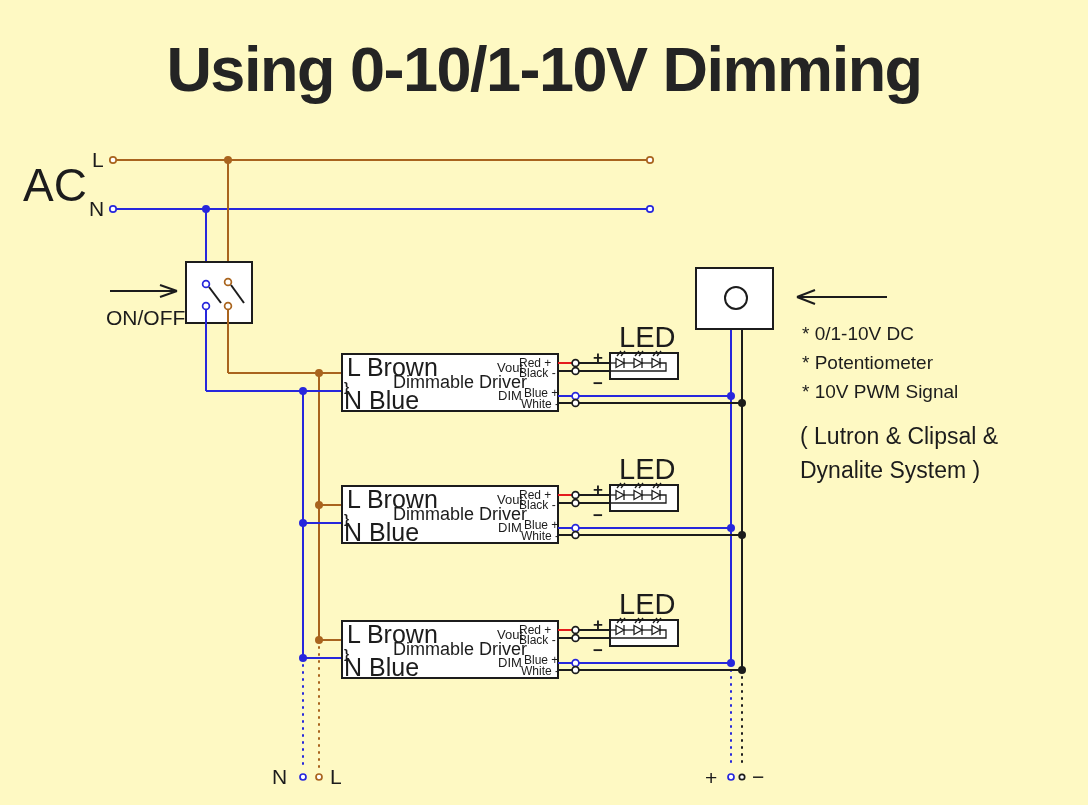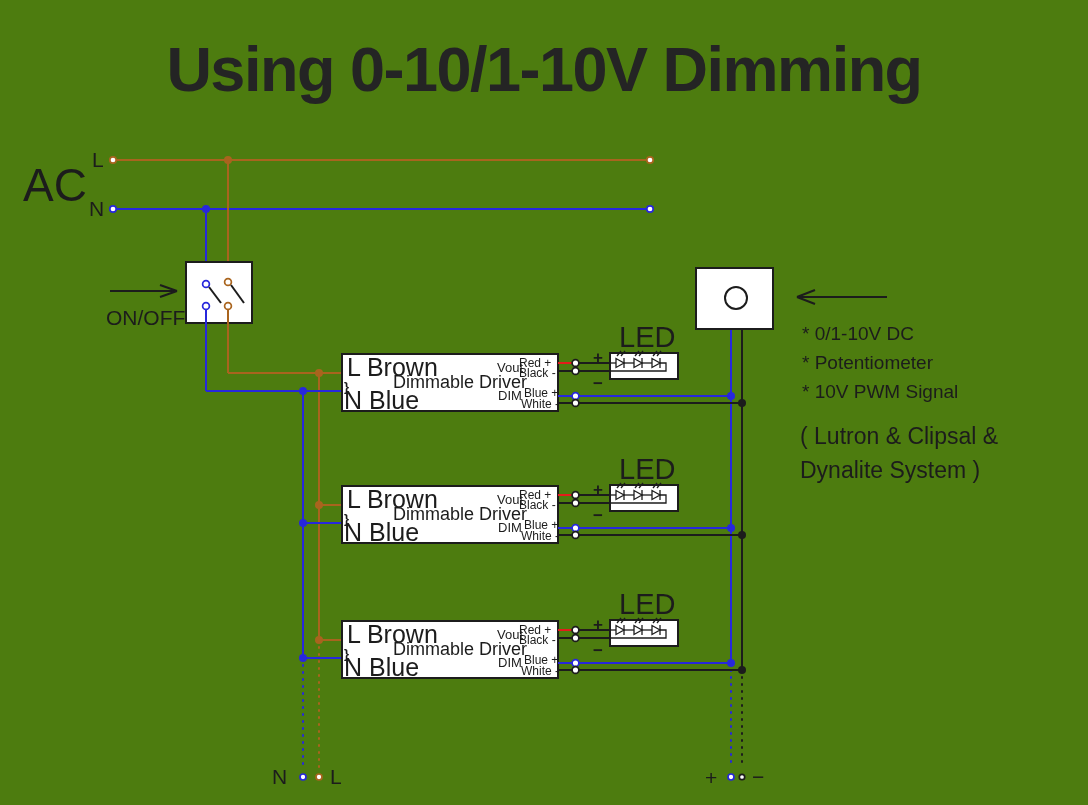--- a/index.html
+++ b/index.html
@@ -1,16 +1,16 @@
 <!DOCTYPE html>
 <html style="--brown: #A9641E; --blue: #2727DC; --red: #E41B1B; --black: #1C1C1C;"><head>
 <meta charset="utf-8">
 <style>
   html,body{margin:0;padding:0;background:#ffffff;}
-  .page{position:relative;width:1088px;height:805px;background:#4d7c0f;overflow:hidden;}
+  .page{position:relative;width:1088px;height:805px;background:#fef9c3;overflow:hidden;}
   svg{display:block;}
   text{font-family:"Liberation Sans","DejaVu Sans",sans-serif;fill:#1c1c1c;}
   .t-title{font-size:63px;font-weight:800;letter-spacing:-1.5px;fill:#242424;}
   .t-ac{font-size:46px;}
   .t-ln{font-size:21px;}
   .t-onoff{font-size:21px;}
   .t-big{font-size:25px;}
   .t-name{font-size:18px;}
   .t-brace{font-size:13px;font-weight:bold;}
   .t-port{font-size:12px;}

